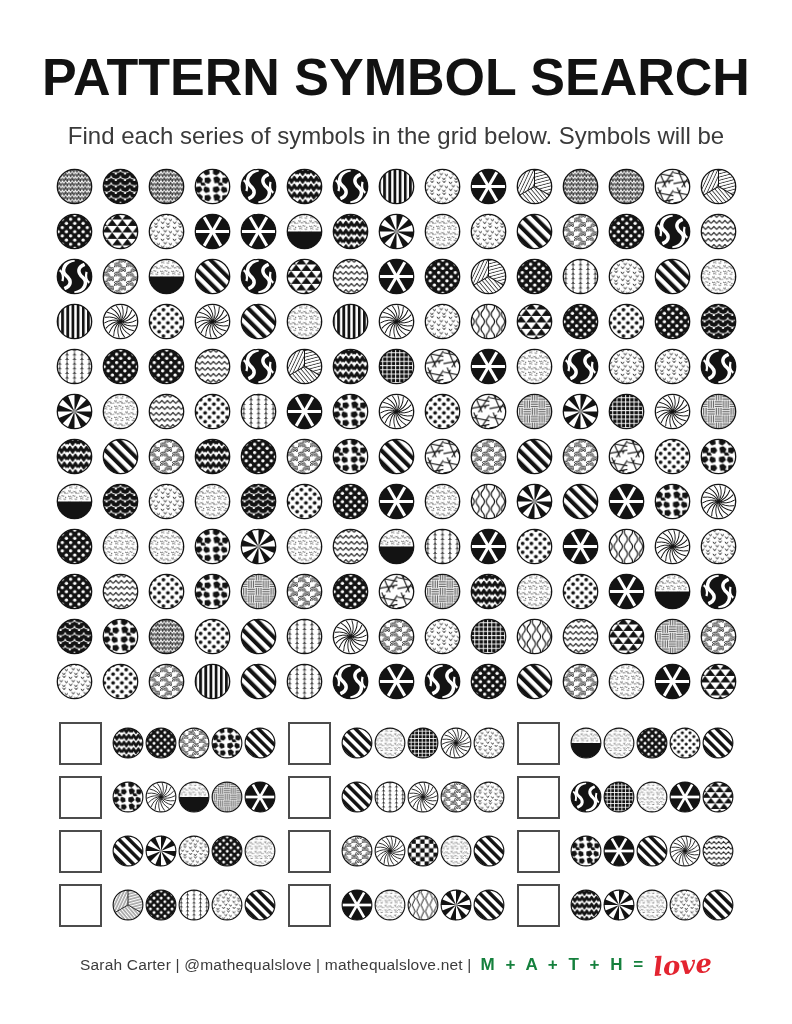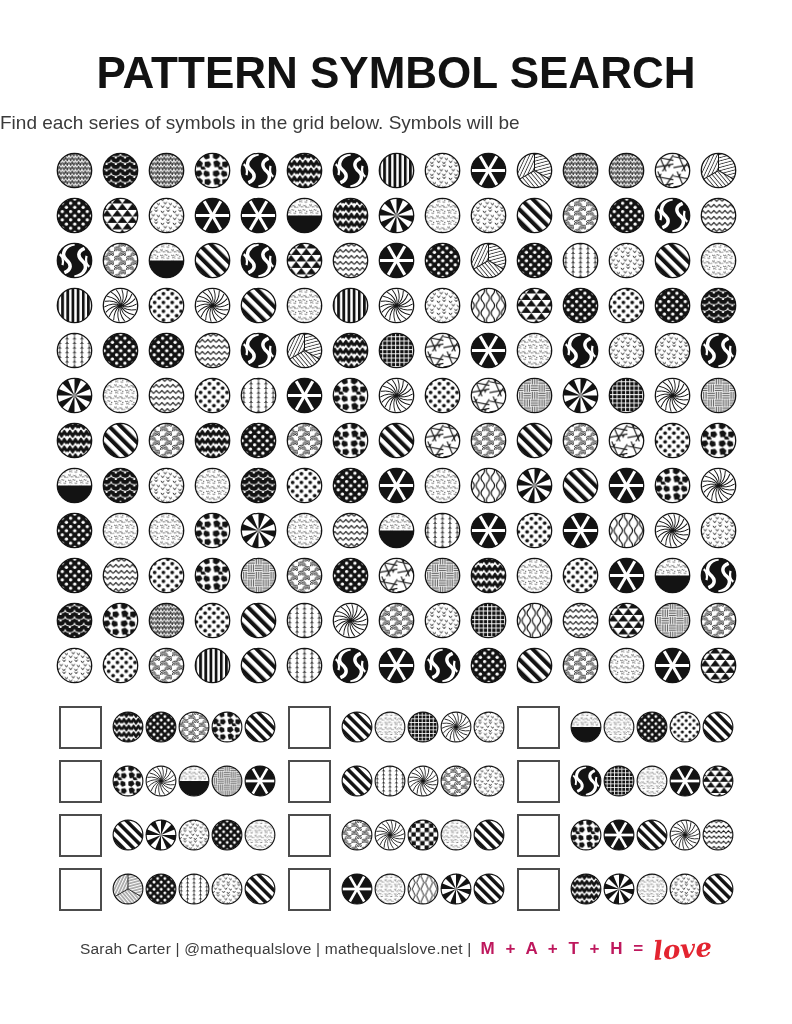--- a/index.html
+++ b/index.html
@@ -1,25 +1,25 @@
 <!DOCTYPE html>
 <html><head>
 <meta charset="utf-8">
 <style>
   html,body{margin:0;padding:0;background:#ffffff;}
   .page{
     position:relative;width:792px;height:1024px;margin:0 auto;background:#fff;
     font-family:"Liberation Sans",sans-serif;color:#151515;overflow:hidden;
   }
   .title{
-    margin-top:50px;text-align:center;font-size:44px;font-weight:700;
+    margin-top:50px;text-align:center;font-size:52px;font-weight:700;
     letter-spacing:0px;line-height:1.05;color:#121212;
   }
   .instructions{
-    margin-top:13px;text-align:left;font-size:19px;line-height:1.5;
+    margin-top:13px;text-align:center;font-size:24px;line-height:1.5;
     color:#3a3a3a;font-weight:400;
   }
   .grid{
     width:690px;margin:10px auto 0;display:grid;
     grid-template-columns:repeat(15,46px);grid-template-rows:repeat(12,45px);
     justify-items:center;align-items:center;
   }
   .sym{display:inline-flex;}
   .sym svg{display:block;}
   .clues{display:flex;justify-content:center;gap:12px;margin-top:17px;}
@@ -27,21 +27,21 @@
   .clue-row{display:flex;align-items:center;gap:10px;height:45px;}
   .checkbox{
     width:39px;height:39px;border:2.5px solid #4c4c4c;background:#fff;
     box-sizing:content-box;display:inline-block;
   }
   .clue-syms{display:flex;gap:1px;align-items:center;}
   .footer{
     margin-top:24px;display:flex;justify-content:center;align-items:center;gap:9px;
   }
   .footer .credit{font-size:15.5px;color:#3c3c3c;letter-spacing:0.2px;}
-  .footer .equation{font-size:17px;font-weight:700;color:#be185d;letter-spacing:3px;}
+  .footer .equation{font-size:17px;font-weight:700;color:#15803d;letter-spacing:3px;}
   .footer .love{
     font-family:"DejaVu Serif",serif;font-style:italic;font-weight:700;
     font-size:26px;line-height:1;transform:rotate(-4deg);margin-left:-2px;
   }
 </style>
 </head>
 <body>
 
 <svg width="0" height="0" style="position:absolute" aria-hidden="true">
   <defs>

